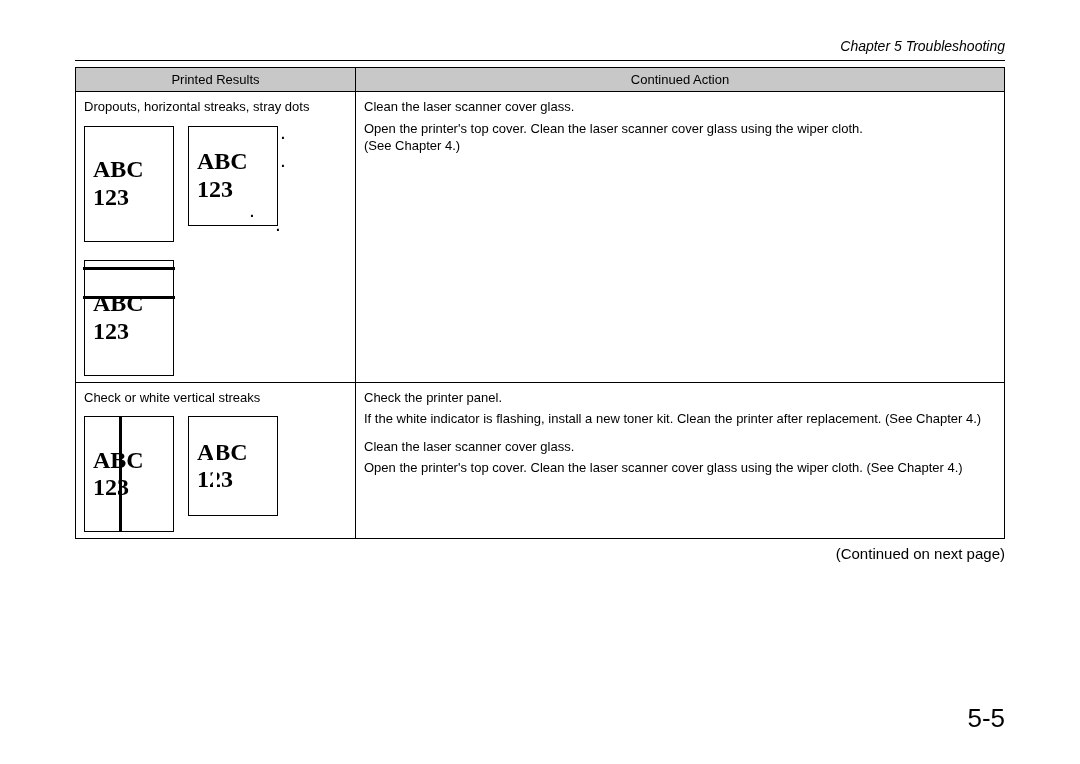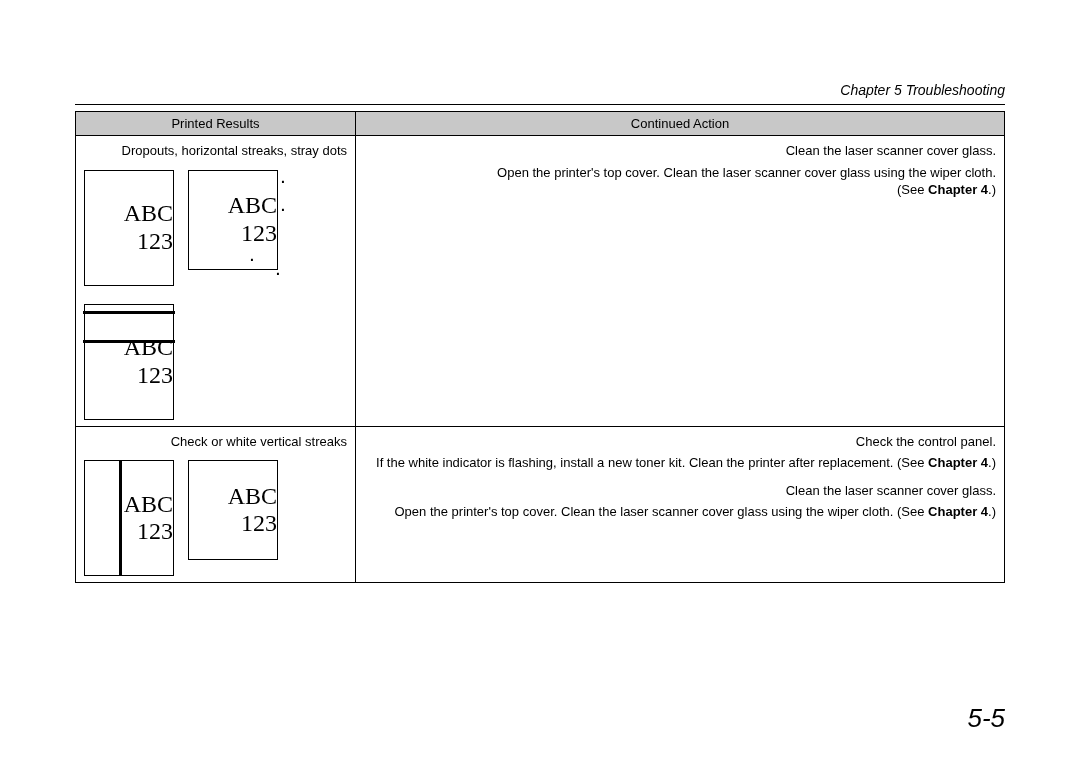--- a/index.html
+++ b/index.html
@@ -15,21 +15,20 @@
     position: relative;
   }
   .page {
     padding: 38px 75px 30px 75px;
   }
   .breadcrumb {
     text-align: right;
     font-style: italic;
     font-size: 14px;
     margin-bottom: 6px;
-    margin-top: 44px;
   }
   .hr {
     border-top: 1.5px solid #000;
     margin-bottom: 6px;
   }
   table.main {
     border-collapse: collapse;
     width: 100%;
     margin-top: 0;
   }
@@ -39,40 +38,39 @@
     font-weight: normal;
     padding: 4px 6px;
     font-size: 13px;
   }
   table.main td {
     border: 1px solid #000;
     padding: 6px 8px;
     vertical-align: top;
     font-size: 13px;
     line-height: 1.35;
-    text-align: right;
   }
   table.main td.left-col { width: 280px; }
   .samples {
     display: flex;
     flex-wrap: wrap;
     gap: 14px;
     margin-top: 10px;
   }
   .sample-wrap { position: relative; width: 90px; height: 116px; }
   .sample {
     border: 1.5px solid #000;
     width: 90px;
     height: 116px;
     display: flex;
     flex-direction: column;
     justify-content: center;
     padding-left: 8px;
     font-family: "Times New Roman", Times, serif;
-    font-weight: normal;
+    font-weight: bold;
     font-size: 24px;
     line-height: 1.15;
     position: relative;
   }
   .sample.short { height: 100px; }
   .dots-out {
     position: absolute;
     right: -7px;
     font-size: 14px;
     font-weight: bold;
@@ -100,24 +98,23 @@
   .para-head { margin-bottom: 4px; }
   .continued {
     text-align: right;
     font-size: 15px;
     margin-top: 6px;
   }
   .pagenum {
     position: absolute;
     bottom: 30px;
     right: 75px;
-    font-style: italic;
     font-size: 26px;
   }
-  .bold { font-weight: bold; }
+  .bold { font-weight: normal; }
 </style>
 </head>
 <body>
 
 <div class="page">
   <div class="breadcrumb">Chapter 5  Troubleshooting</div>
   <div class="hr"></div>
 
   <table class="main">
     <thead>
@@ -187,27 +184,28 @@
               <div class="sample short">
                 <span>ABC</span>
                 <span>123</span>
                 <div class="vstreak-white" style="left:24px"></div>
               </div>
             </div>
           </div>
         </td>
         <td>
           <div class="para-block">
-            <div class="para-head">Check the control panel.</div>
+            <div class="para-head">Check the printer panel.</div>
             <span>If the white indicator is flashing, install a new toner kit. Clean the printer after replacement. (See </span><span class="bold">Chapter 4</span><span>.)</span>
           </div>
           <div class="para-block">
             <div class="para-head">Clean the laser scanner cover glass.</div>
             <span>Open the printer's top cover. Clean the laser scanner cover glass using the wiper cloth. (See </span><span class="bold">Chapter 4</span><span>.)</span>
           </div>
         </td>
       </tr>
     </tbody>
   </table>
 
+  <div class="continued">(Continued on next page)</div>
 </div>
 
 <div class="pagenum">5-5</div>
 
 </body></html>

